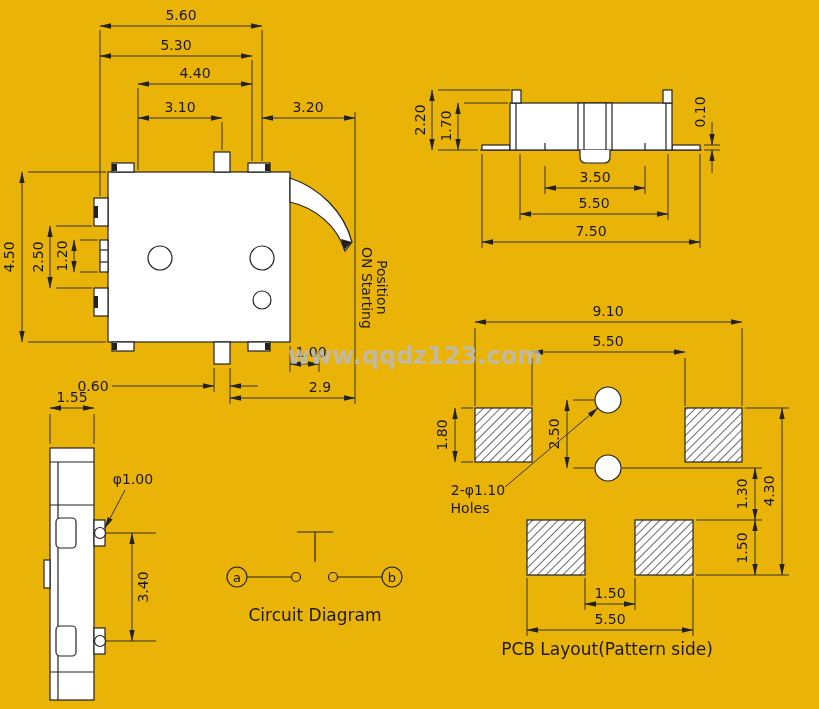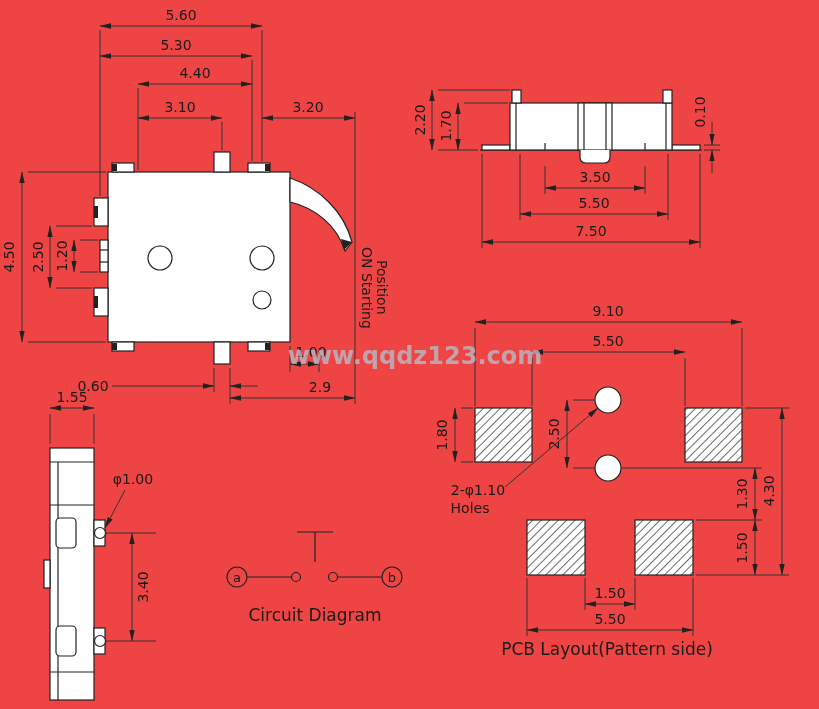--- a/index.html
+++ b/index.html
@@ -1,16 +1,16 @@
 <!DOCTYPE html>
 <html><head>
 <meta charset="utf-8">
 <style>
   html,body{margin:0;padding:0;background:#ffffff;}
-  .canvas{position:relative;width:819px;height:709px;background:#ef4444;overflow:hidden;}
+  .canvas{position:relative;width:819px;height:709px;background:#eab308;overflow:hidden;}
   svg text{font-family:"DejaVu Sans",sans-serif;font-size:14px;fill:#1a1a1a;}
   svg text.cap{font-size:17px;}
   svg text.small{font-size:13px;}
   svg text.wm{font-size:24px;font-weight:bold;fill:#b7bbc6;opacity:.8;}
   .s{stroke:#222;stroke-width:1.2;fill:none;}
   .sf{stroke:#222;stroke-width:1.2;fill:#fff;}
   .sb{fill:#222;stroke:none;}
   .d{stroke:#333;stroke-width:1;fill:none;}
   .pad{stroke:#222;stroke-width:1.2;fill:url(#hatch);}
 </style>

